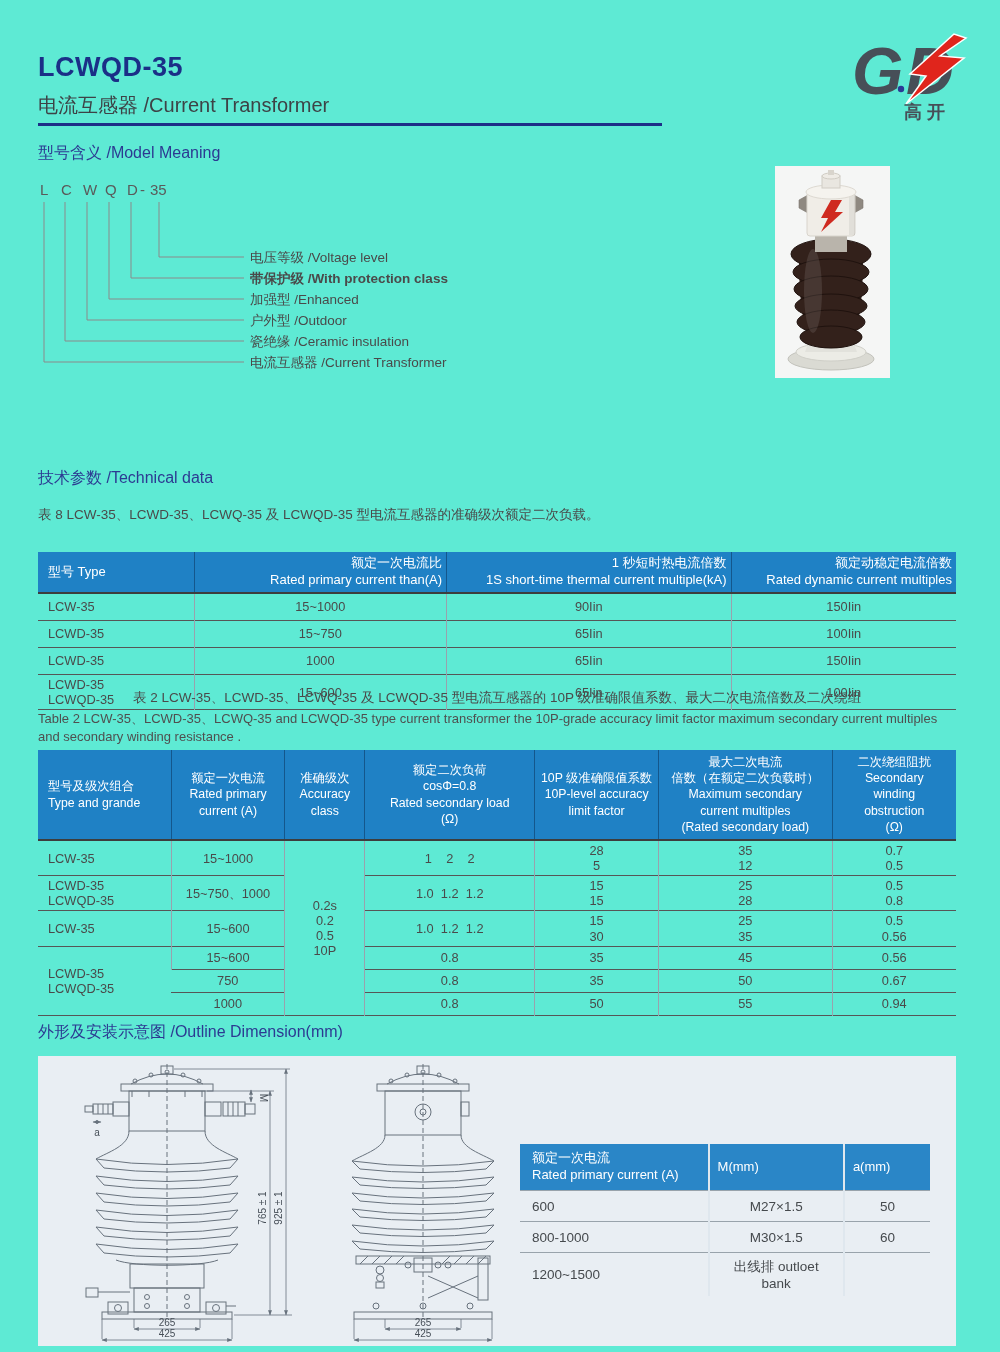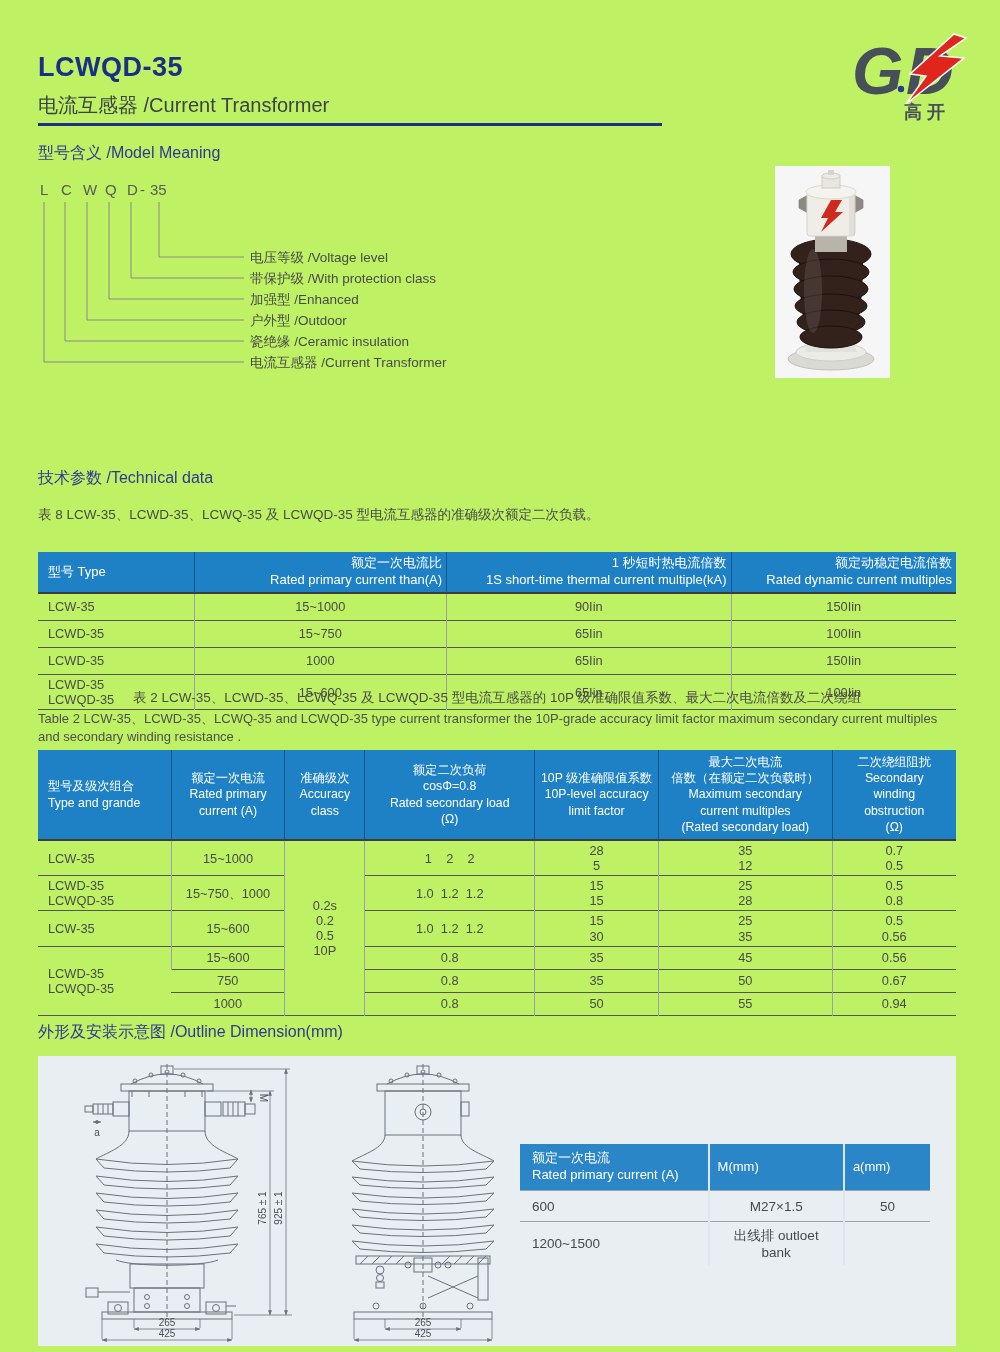--- a/index.html
+++ b/index.html
@@ -1,16 +1,16 @@
 <!DOCTYPE html>
 <html><head>
 <meta charset="utf-8">
 <style>
   html,body{margin:0;padding:0;background:#ffffff;}
-  .page{position:relative;width:1000px;height:1352px;background:#bef264;overflow:hidden;
+  .page{position:relative;width:1000px;height:1352px;background:#5eead4;overflow:hidden;
         font-family:"Liberation Sans","DejaVu Sans",sans-serif;color:#4a4a4a;}
   .abs{position:absolute;}
   .title{font-size:27px;font-weight:bold;color:#1b2f87;letter-spacing:.5px;}
   .subtitle{font-size:20px;color:#3d4246;}
   .rule{background:#1d2f87;height:3px;}
   .sec-hd{font-size:16px;color:#2c3a92;}
   .cap{font-size:13.5px;color:#4a4a4a;}
   .cap-en{font-size:13px;color:#4f4f4f;}
   .code-letter{position:absolute;font-size:15px;color:#5a5a5a;}
   .mm-label{position:absolute;font-size:13.5px;color:#4a4a4a;white-space:nowrap;}
@@ -81,21 +81,21 @@
     <g stroke="#8a8a8a" stroke-width="1" fill="none">
       <path d="M121,4 V59 H206"></path>
       <path d="M93,4 V80 H206"></path>
       <path d="M71,4 V101 H206"></path>
       <path d="M49,4 V122 H206"></path>
       <path d="M27,4 V143 H206"></path>
       <path d="M6,4 V164 H206"></path>
     </g>
   </svg>
   <div class="mm-label" style="left:250px;top:249px;">电压等级 /Voltage level</div>
-  <div class="mm-label" style="left:250px;top:270px;">带保护级 /With protection class</div>
+  <div class="mm-label" style="left:250px;top:270px;font-weight:bold;">带保护级 /With protection class</div>
   <div class="mm-label" style="left:250px;top:291px;">加强型 /Enhanced</div>
   <div class="mm-label" style="left:250px;top:312px;">户外型 /Outdoor</div>
   <div class="mm-label" style="left:250px;top:333px;">瓷绝缘 /Ceramic insulation</div>
   <div class="mm-label" style="left:250px;top:354px;">电流互感器 /Current Transformer</div>
 
   <svg class="abs" style="left:775px;top:166px;" width="115" height="212" viewBox="0 0 115 212">
     <rect x="0" y="0" width="115" height="212" fill="#f5f6f5" stroke="none"></rect>
     <ellipse cx="56" cy="193" rx="43" ry="11" fill="#dadad3" stroke="#c2c2bb" stroke-width="1"></ellipse>
     <ellipse cx="56" cy="186" rx="35" ry="9" fill="#ecece6" stroke="#cfcfc8" stroke-width="1"></ellipse>
     <path d="M36,170 L76,170 L82,186 L30,186 Z" fill="#e2e2dc" stroke="none"></path>
@@ -422,20 +422,25 @@
           <th>a(mm)</th>
         </tr>
       </thead>
       <tbody>
         <tr>
           <td class="cell-left">600</td>
           <td>M27×1.5</td>
           <td>50</td>
         </tr>
         <tr>
+          <td class="cell-left">800-1000</td>
+          <td>M30×1.5</td>
+          <td>60</td>
+        </tr>
+        <tr>
           <td class="cell-left">1200~1500</td>
           <td>出线排 outloet bank</td>
           <td></td>
         </tr>
       </tbody>
     </table>
   </div>
 
 </div>
 

